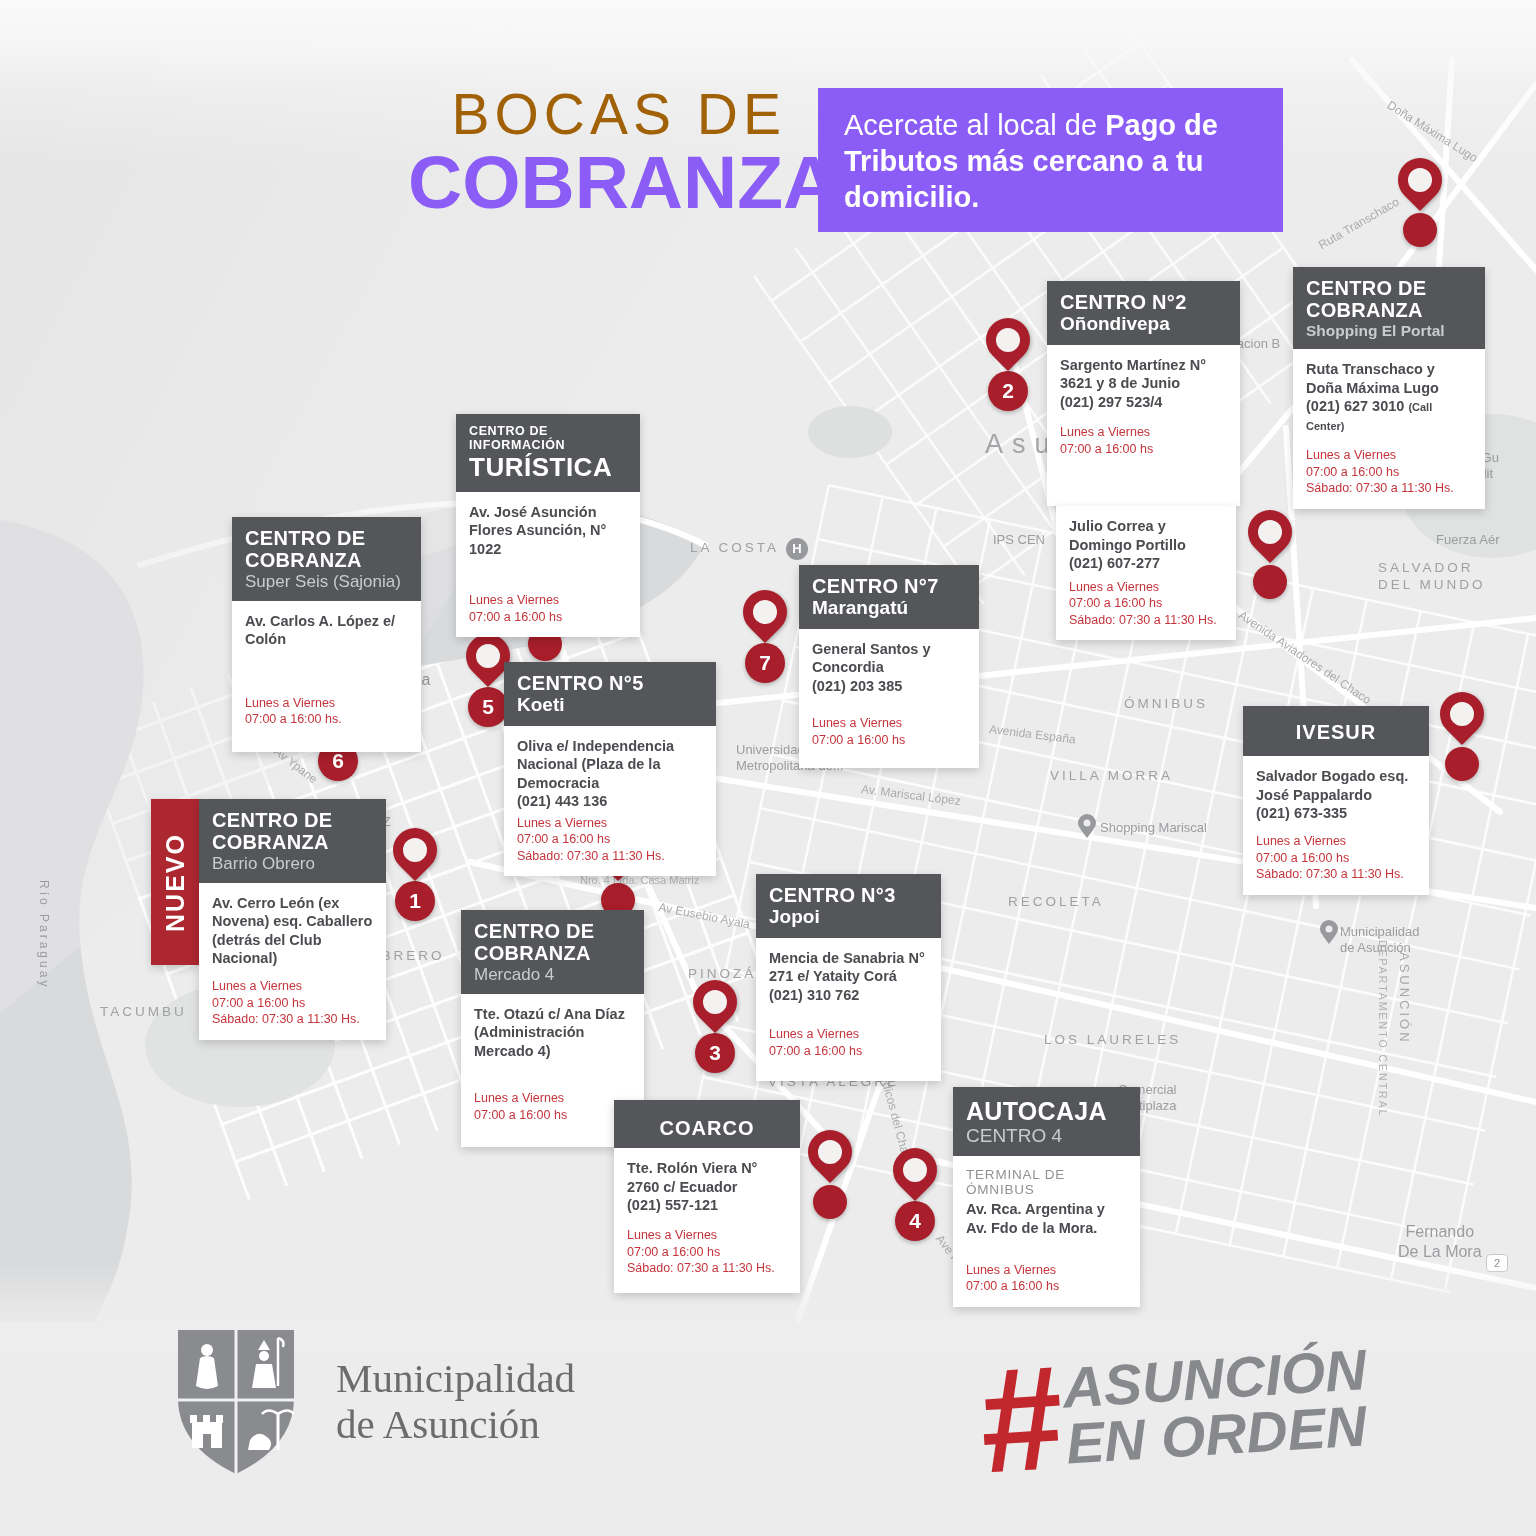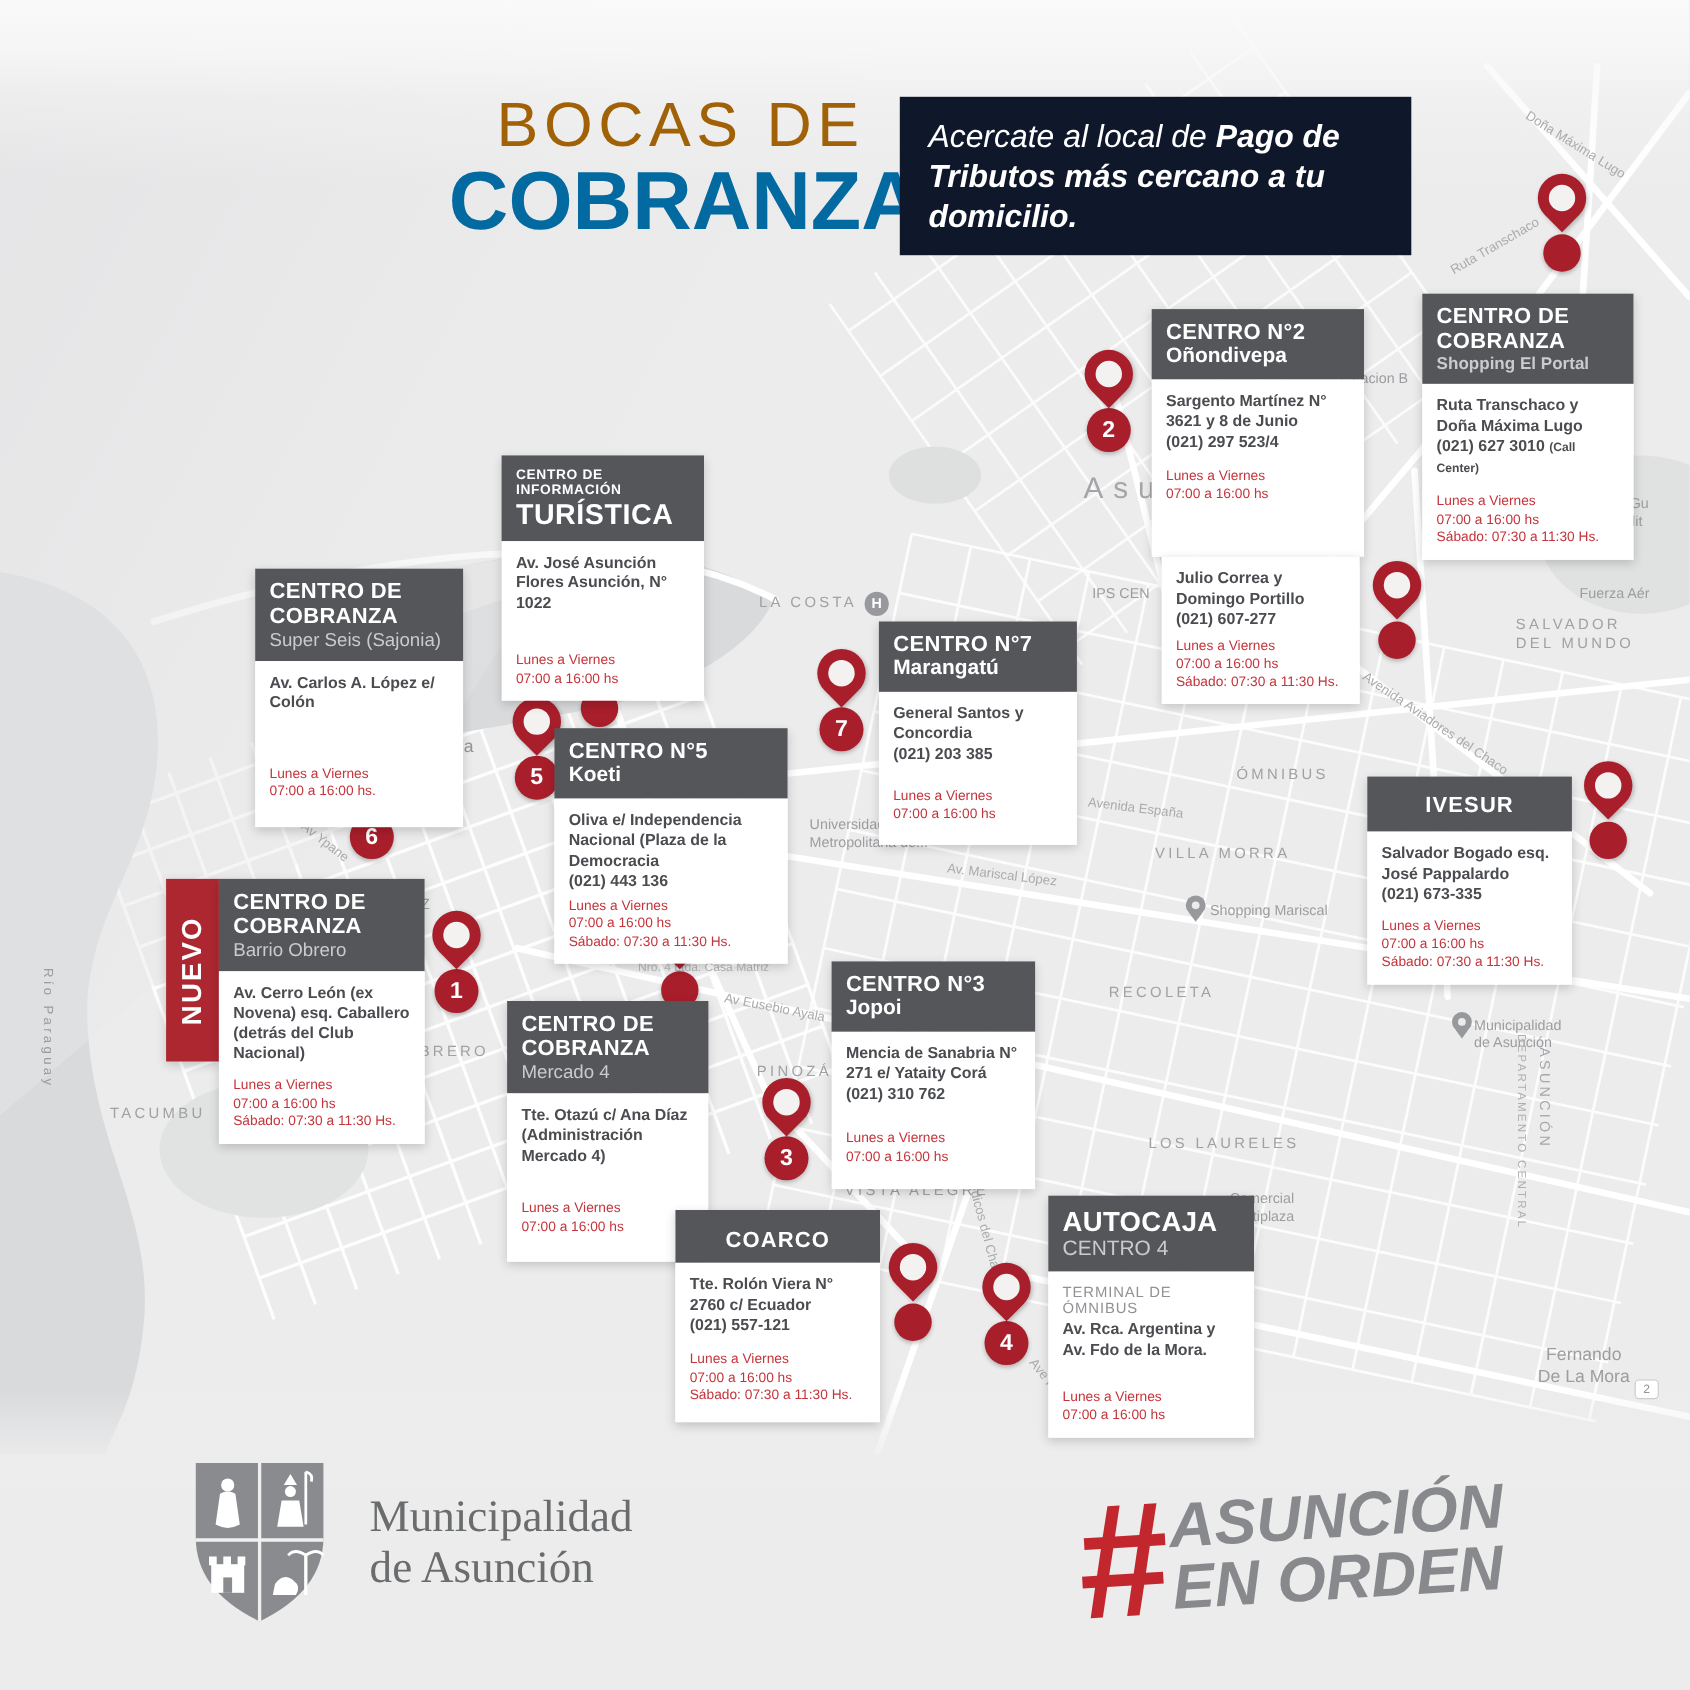--- a/index.html
+++ b/index.html
@@ -43,23 +43,23 @@
   .pin-head::after{content:"";position:absolute;left:50%;top:50%;width:24px;height:24px;background:#f3f2f1;
             border-radius:50%;transform:translate(-50%,-50%);}
   .pin-badge{margin-top:9px;width:40px;height:40px;background:#a81e2a;border-radius:50%;
             color:#fff;font-weight:700;font-size:21px;display:flex;align-items:center;justify-content:center;
             box-shadow:0 2px 4px rgba(0,0,0,.25);}
   .pin.plain .pin-badge{width:34px;height:34px;margin-top:11px;}
 
   
   .title-block{position:absolute;left:408px;top:86px;width:378px;text-align:right;z-index:6;}
   .title-l1{font-size:57px;color:#a16207;letter-spacing:5px;font-weight:400;line-height:1.0;}
-  .title-l2{font-size:75px;color:#0369a1;font-weight:800;letter-spacing:0px;line-height:1.0;margin-top:2px;}
-  .banner{position:absolute;left:818px;top:88px;width:465px;height:144px;background:#0f172a;z-index:6;
-          color:#fff;padding:20px 26px;box-sizing:border-box;font-size:29px;line-height:1.24;font-style:italic;}
+  .title-l2{font-size:75px;color:#8b5cf6;font-weight:800;letter-spacing:0px;line-height:1.0;margin-top:2px;}
+  .banner{position:absolute;left:818px;top:88px;width:465px;height:144px;background:#8b5cf6;z-index:6;
+          color:#fff;padding:20px 26px;box-sizing:border-box;font-size:29px;line-height:1.24;}
   .banner b{font-weight:700;}
 
   
   .card{position:absolute;z-index:5;box-shadow:0 3px 9px rgba(0,0,0,.18);}
   .card-head{background:#54565a;color:#fff;padding:10px 13px 9px;}
   .t1{font-size:20px;font-weight:800;line-height:1.12;letter-spacing:.3px;}
   .t2{font-size:19px;font-weight:800;line-height:1.18;}
   .t2.light{font-size:17px;font-weight:400;color:#c9cbcd;}
   .t2.lightbold{font-size:15.5px;font-weight:700;color:#c9cbcd;}
   .t1.small{font-size:12.5px;letter-spacing:.6px;}

